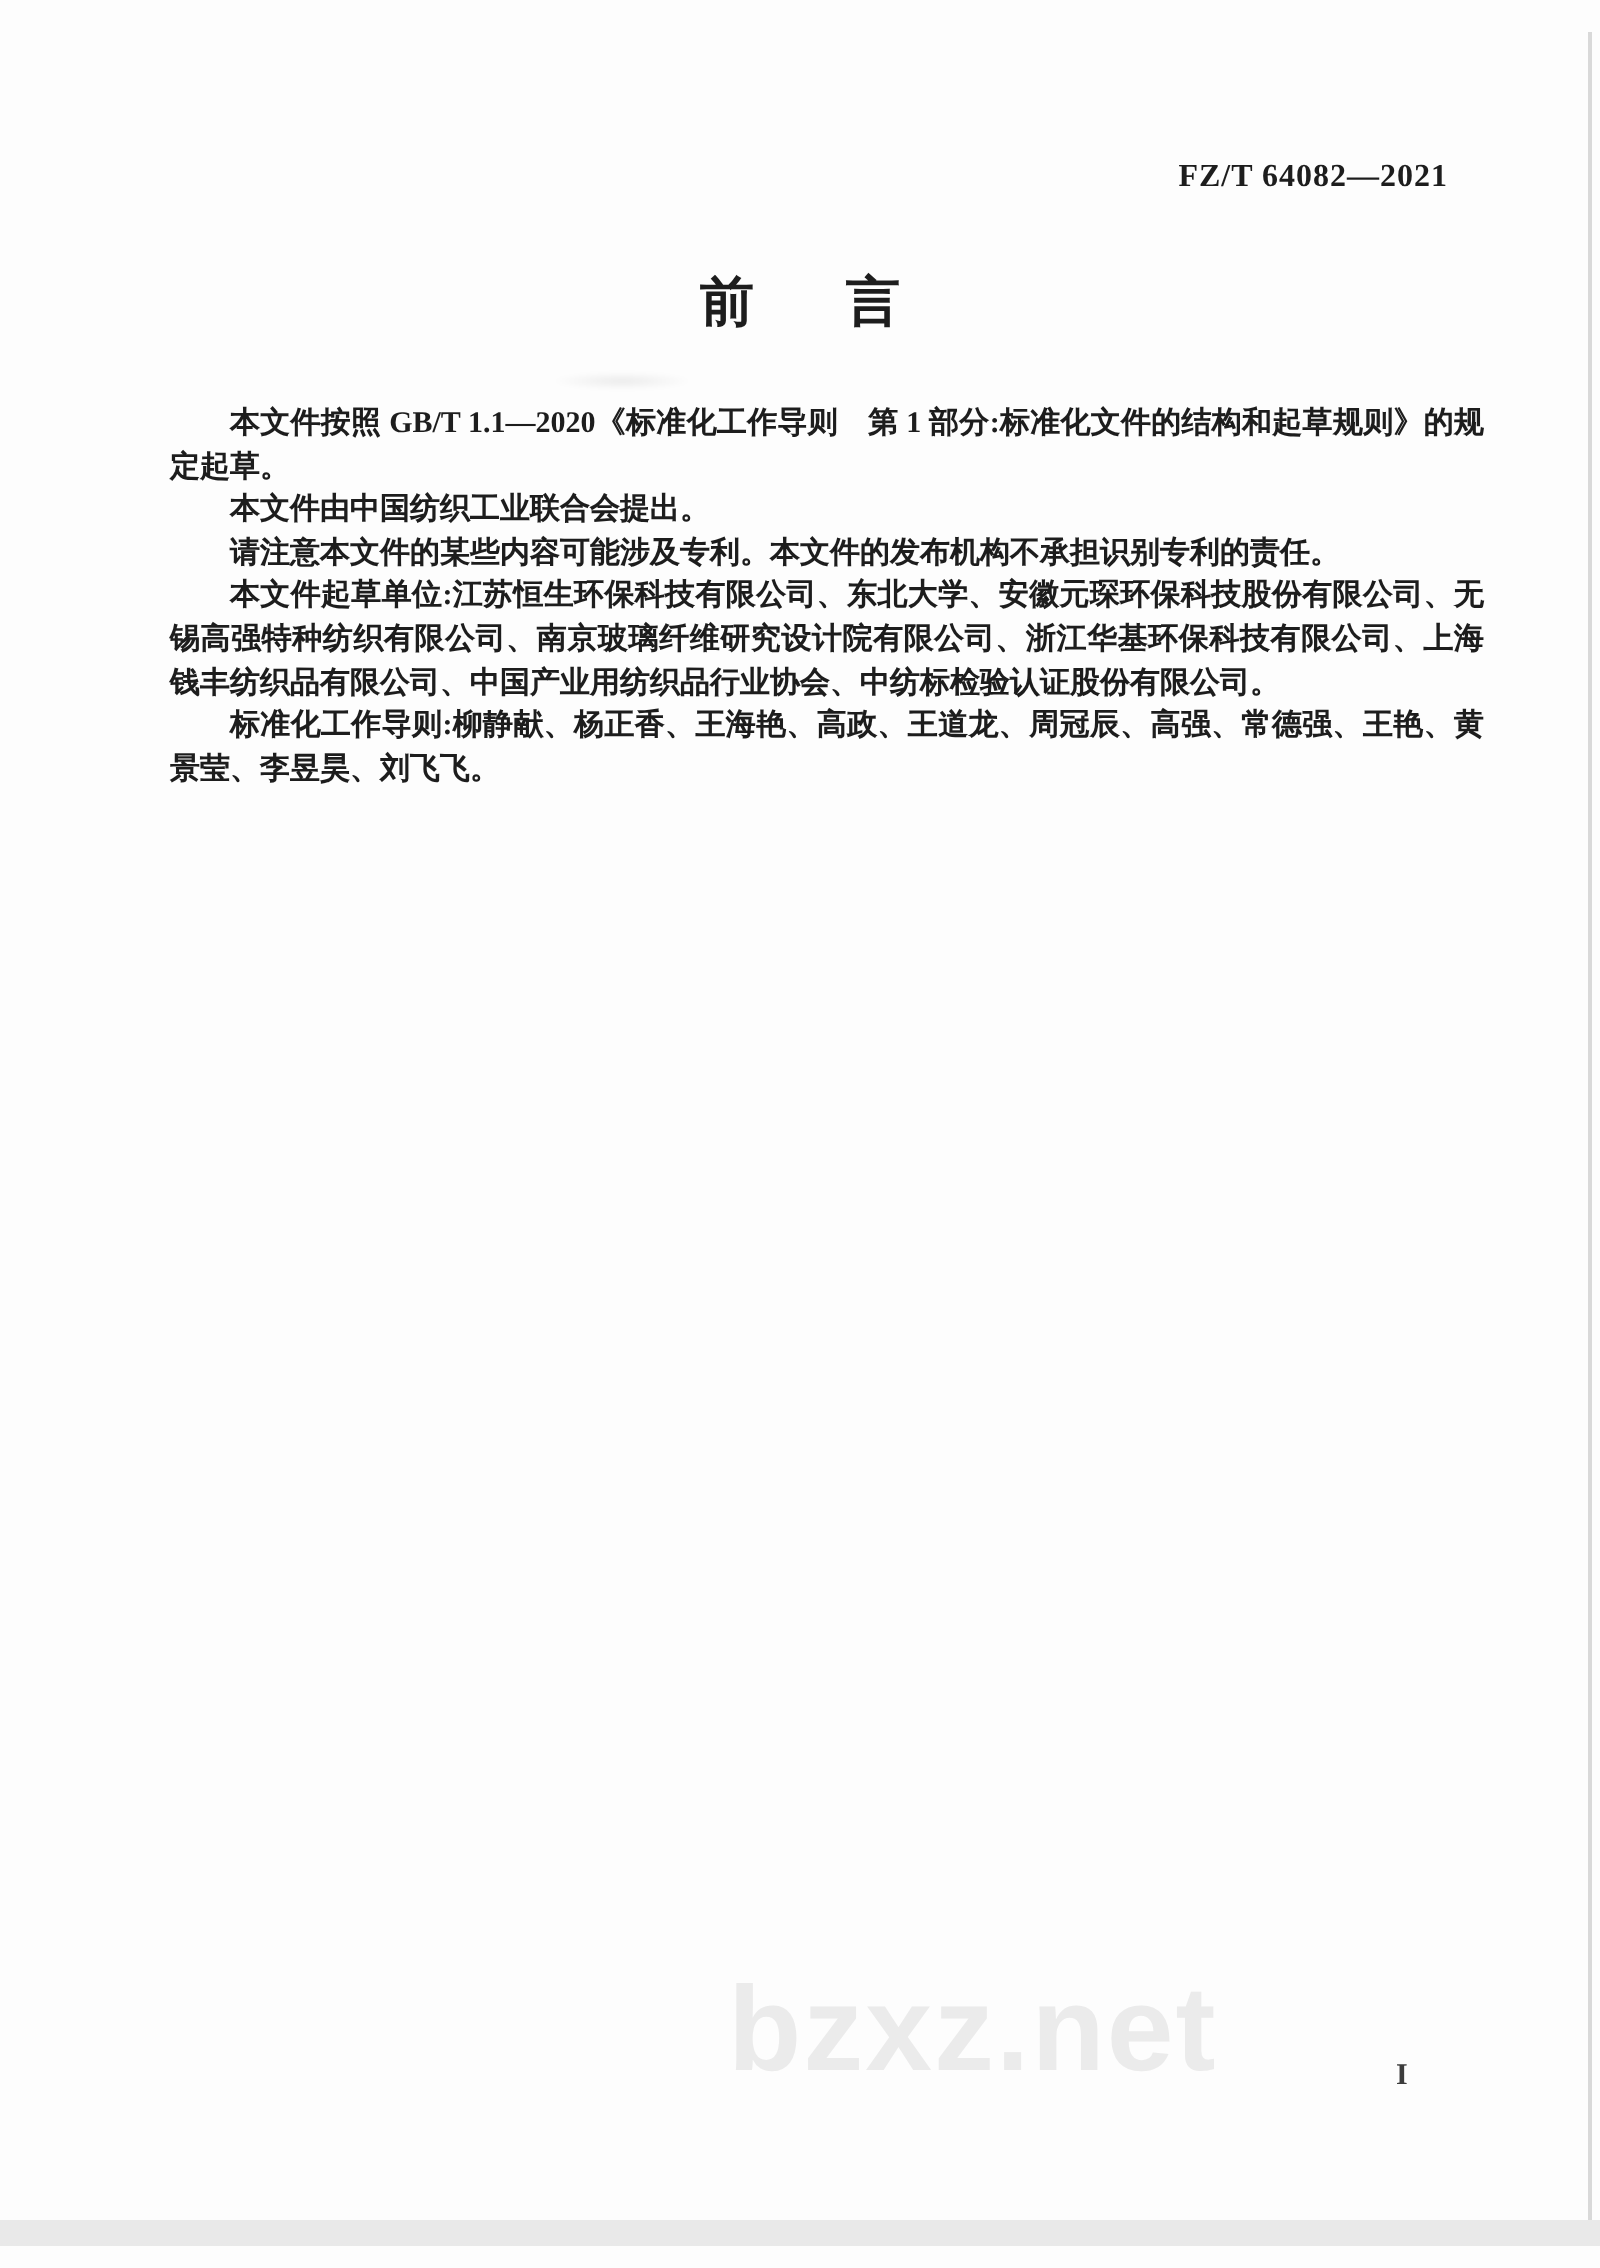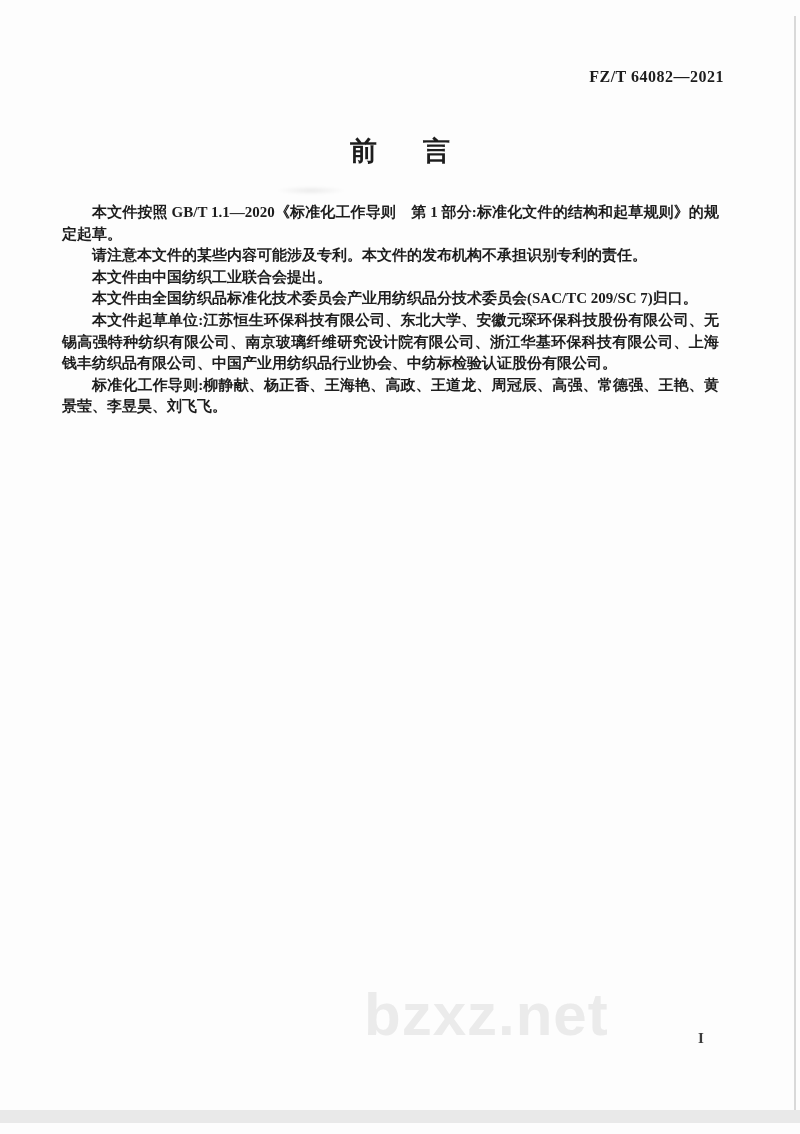--- a/index.html
+++ b/index.html
@@ -18,21 +18,21 @@
   }
   .page{
     position:relative;
     width:800px;height:1134px;
     background:var(--page-bg);
     overflow:hidden;
   }
   
   .doc-number{
     position:absolute;
-    top:68px;
+    top:80px;
     right:76px;
     font-size:16px;
     font-weight:bold;
     letter-spacing:0.5px;
     color:var(--ink);
     white-space:nowrap;
   }
   
   .title{
     position:absolute;
@@ -43,21 +43,21 @@
     gap:46px;
     font-size:27px;
     font-weight:bold;
     line-height:1.1;
     color:var(--ink);
   }
   
   .body-text{
     position:absolute;
     top:202px;
-    left:62px;
+    left:85px;
     width:657px;
     font-size:15px;
     line-height:21.6px;
     font-weight:600;
     text-align:justify;
     color:var(--ink);
   }
   .body-text p{
     margin:0;
     text-indent:2em;
@@ -122,23 +122,22 @@
 
   <div class="title">
     <span>前</span>
     <span>言</span>
   </div>
 
   <div class="scan-smudge"></div>
 
   <div class="body-text">
     <p>本文件按照 GB/T 1.1—2020《标准化工作导则　第 1 部分:标准化文件的结构和起草规则》的规定起草。</p>
+    <p>本文件由中国纺织工业联合会提出。</p>
     <p>请注意本文件的某些内容可能涉及专利。本文件的发布机构不承担识别专利的责任。</p>
-    <p>本文件由中国纺织工业联合会提出。</p>
-    <p>本文件由全国纺织品标准化技术委员会产业用纺织品分技术委员会(SAC/TC 209/SC 7)归口。</p>
     <p>本文件起草单位:江苏恒生环保科技有限公司、东北大学、安徽元琛环保科技股份有限公司、无锡高强特种纺织有限公司、南京玻璃纤维研究设计院有限公司、浙江华基环保科技有限公司、上海钱丰纺织品有限公司、中国产业用纺织品行业协会、中纺标检验认证股份有限公司。</p>
     <p>标准化工作导则:柳静献、杨正香、王海艳、高政、王道龙、周冠辰、高强、常德强、王艳、黄景莹、李昱昊、刘飞飞。</p>
   </div>
 
   <div class="watermark">bzxz.net</div>
 
   <div class="page-number">I</div>
 
   <div class="scan-edge-right"></div>
   <div class="scan-edge-bottom"></div>

